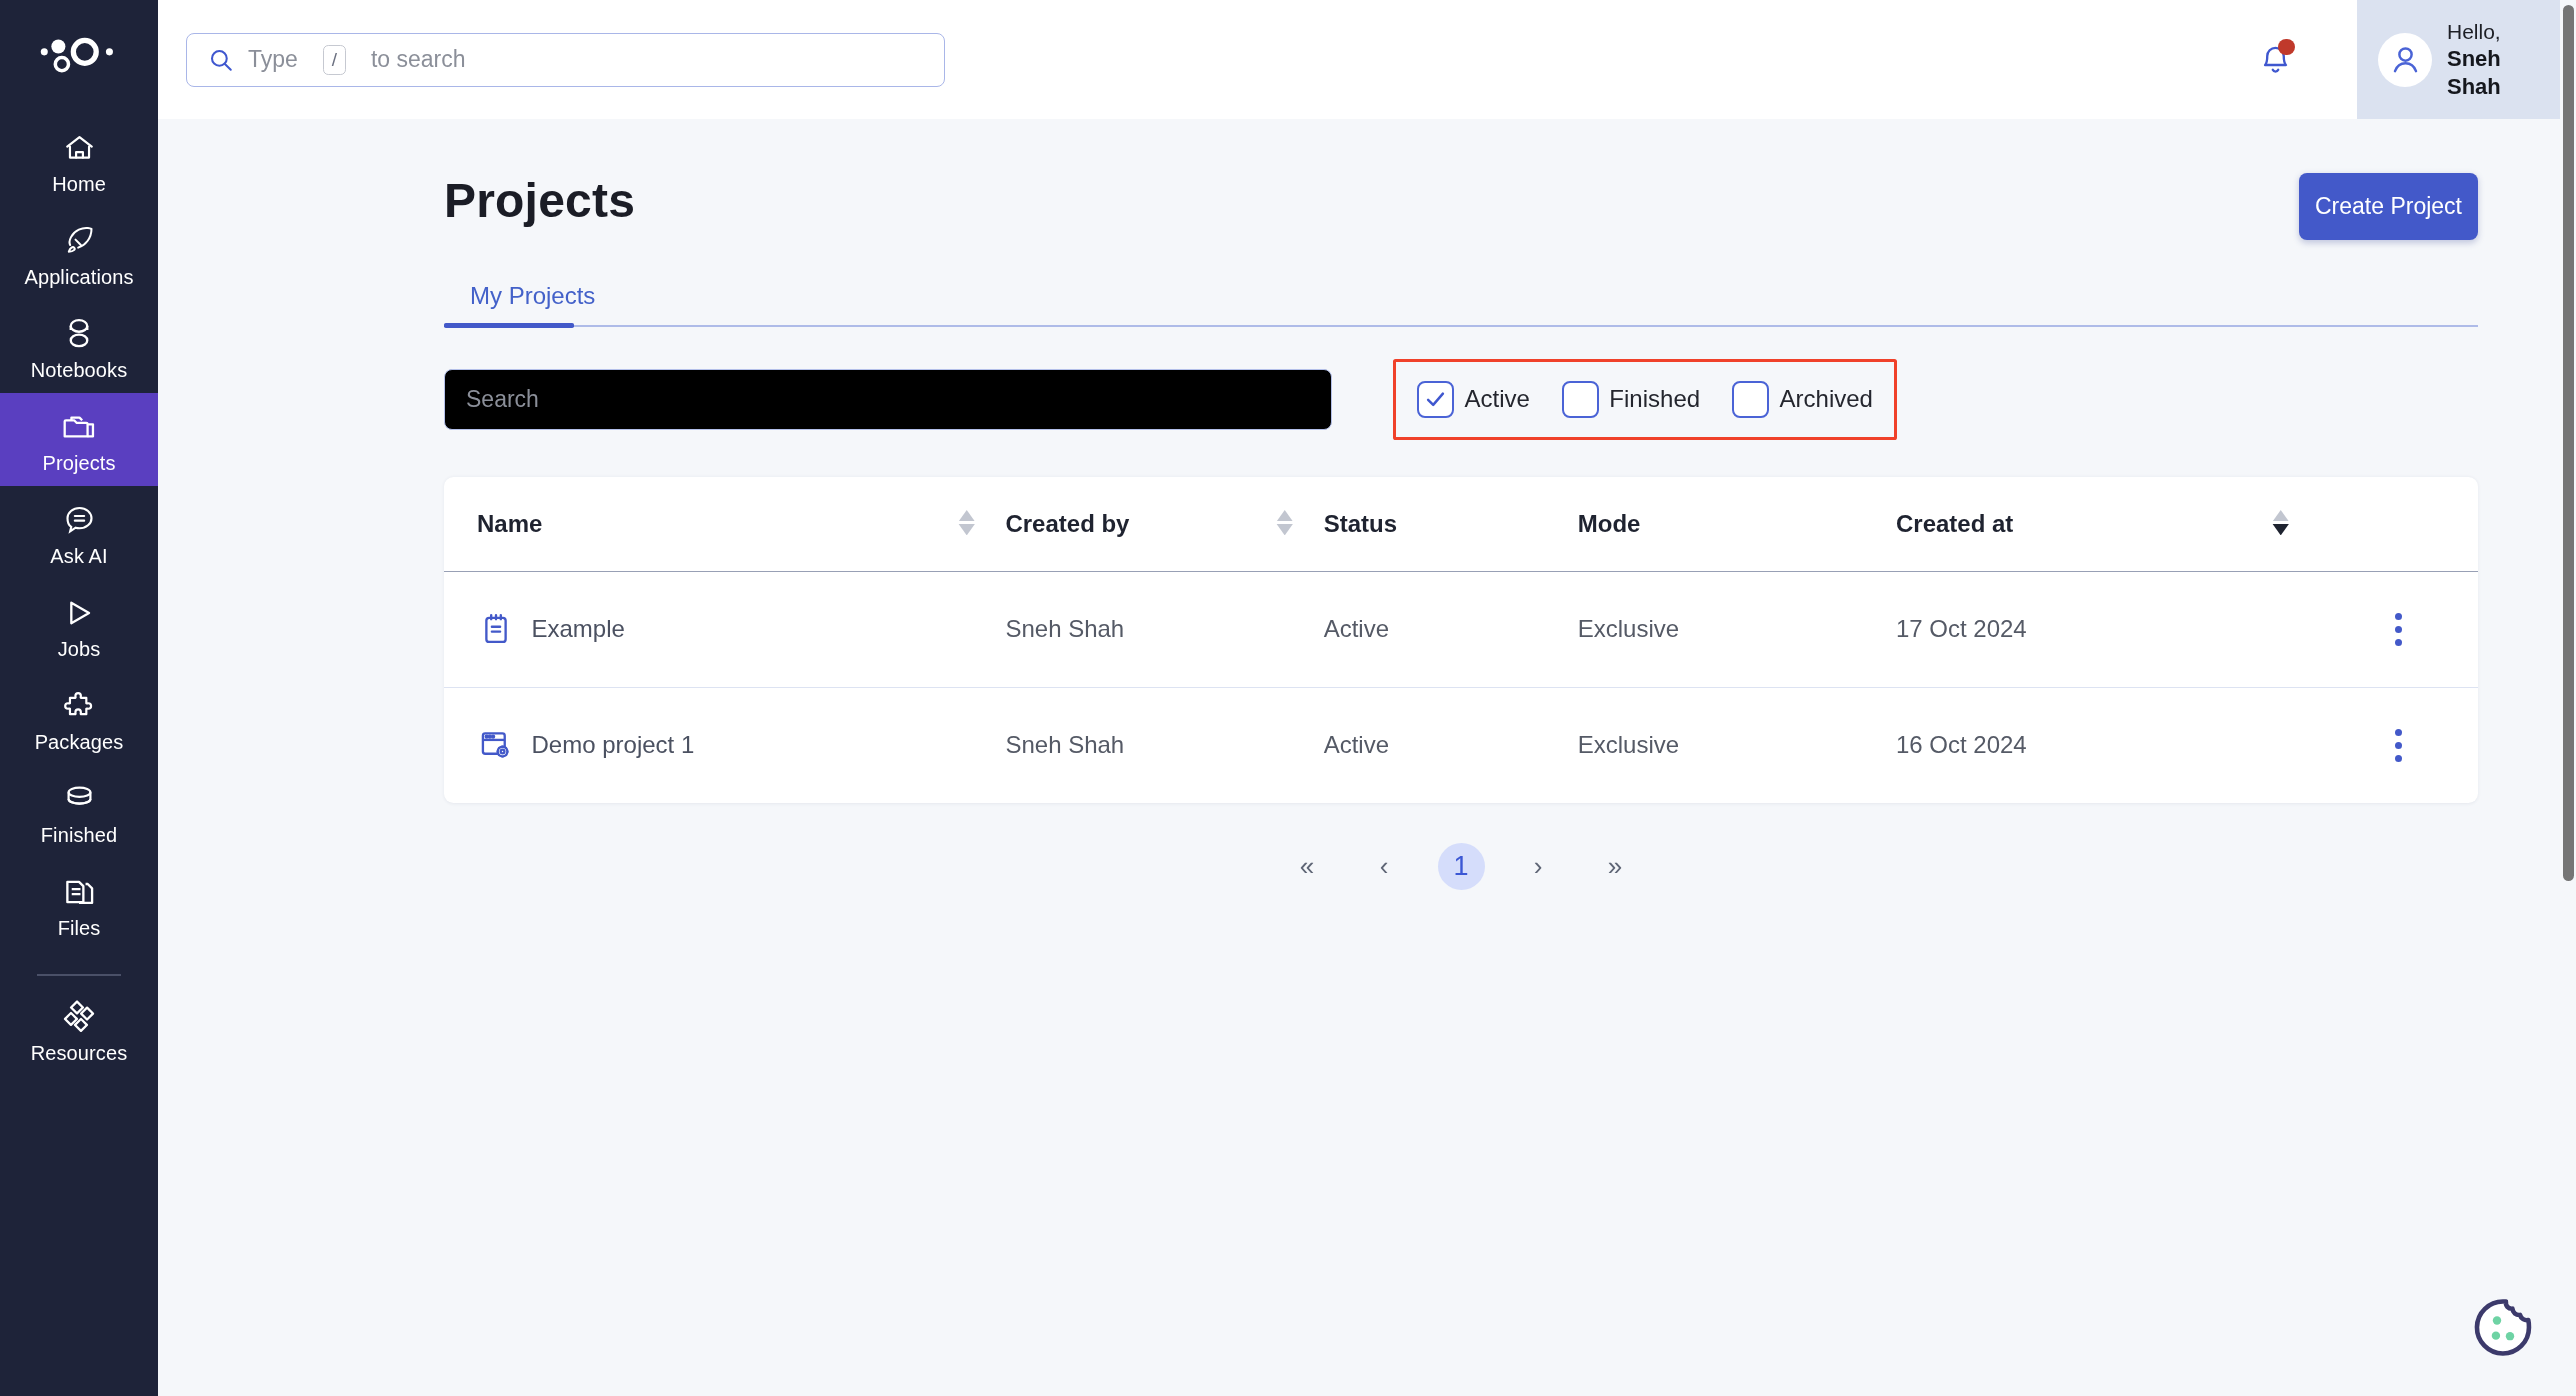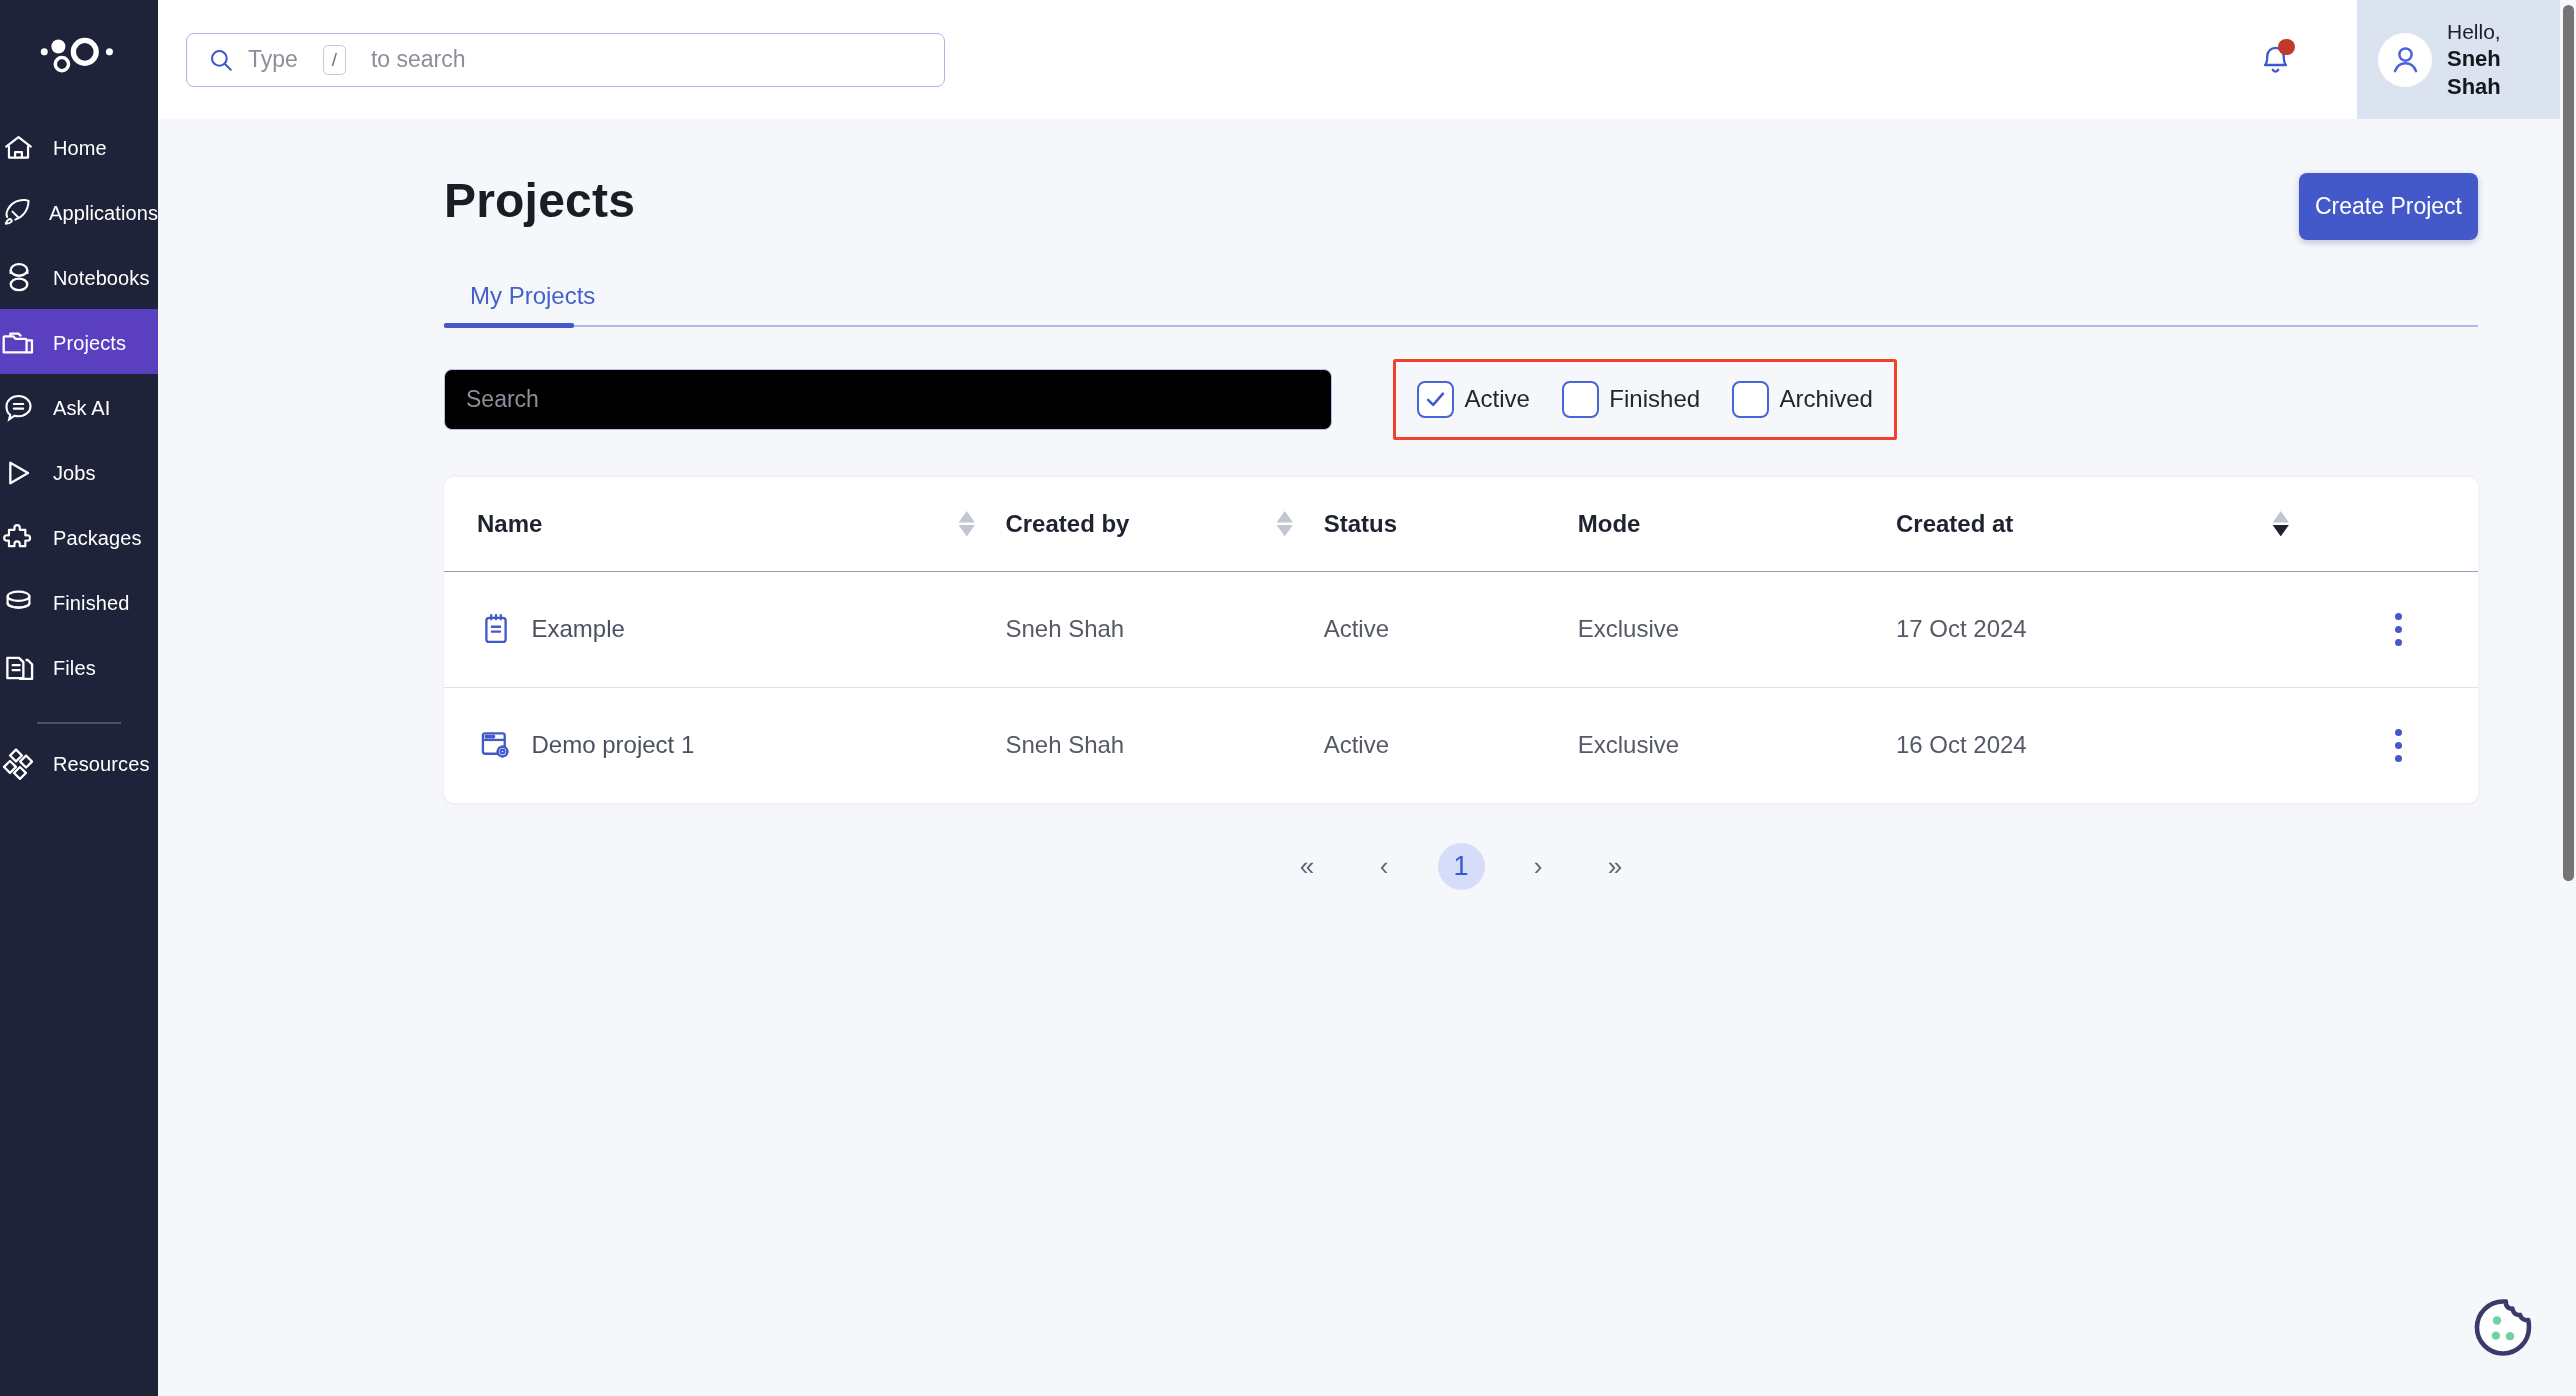--- a/index.html
+++ b/index.html
@@ -16,22 +16,22 @@
     width: 158px; flex: 0 0 158px;
     background: #1e2339;
     display: flex; flex-direction: column; align-items: center;
     padding-top: 30px;
     height: 1397px;
     overflow: hidden;
   }
   .logo { width: 96px; height: 49px; display: flex; align-items: center; justify-content: center; margin-bottom: 35px; }
   .nav-item {
     width: 158px; padding: 15px 0 13px 0;
-    display: flex; align-items: center;
-    gap: 16px; cursor: pointer;
+    display: flex; flex-direction: column; align-items: center;
+    gap: 8px; cursor: pointer;
   }
   .nav-item.active { background: #5a3fc0; }
   .nav-icon { width: 37px; height: 37px; display: flex; align-items: center; justify-content: center; }
   .nav-icon svg { display: block; }
   .nav-label { color: #ffffff; font-size: 20px; line-height: 1; letter-spacing: 0.1px; }
   .nav-divider { width: 84px; height: 1.8px; background: #4a5068; margin: 23px 0 7px 0; }
 
   
   .main { flex: 1; display: flex; flex-direction: column; min-width: 0; position: relative; }
 
@@ -113,21 +113,21 @@
   .table-card {
     margin-top: 37px; background: #ffffff;
     border-radius: 9.6px; box-shadow: 0 0.9px 3.5px rgba(30,40,80,.07);
     overflow: hidden;
   }
   table { width: 100%; border-collapse: collapse; table-layout: fixed; }
   thead th {
     text-align: left; font-size: 24px; color: #1f2330; font-weight: bold;
     padding: 33px 0 33px 0; border-bottom: 1.8px solid #98a0b5;
   }
-  thead th .th-in { display: flex; align-items: center; }
+  thead th .th-in { display: flex; }
   .sort { margin-left: auto; margin-right: 30px; display: inline-flex; flex-direction: column; gap: 2.6px; cursor: pointer; }
   .col-name { width: 464px; padding-left: 33px !important; }
   .col-by { width: 263px; }
   .col-status { width: 210px; }
   .col-mode { width: 263px; }
   .col-at { width: 350px; }
   .col-act { width: 131px; }
   tbody td { font-size: 24px; color: #555a66; padding: 39px 0; border-bottom: 1.8px solid #dde3f2; }
   tbody tr:last-child td { border-bottom: none; }
   .cell-name { display: flex; align-items: center; gap: 17.5px; padding-left: 33px; color: #4b5161; }

